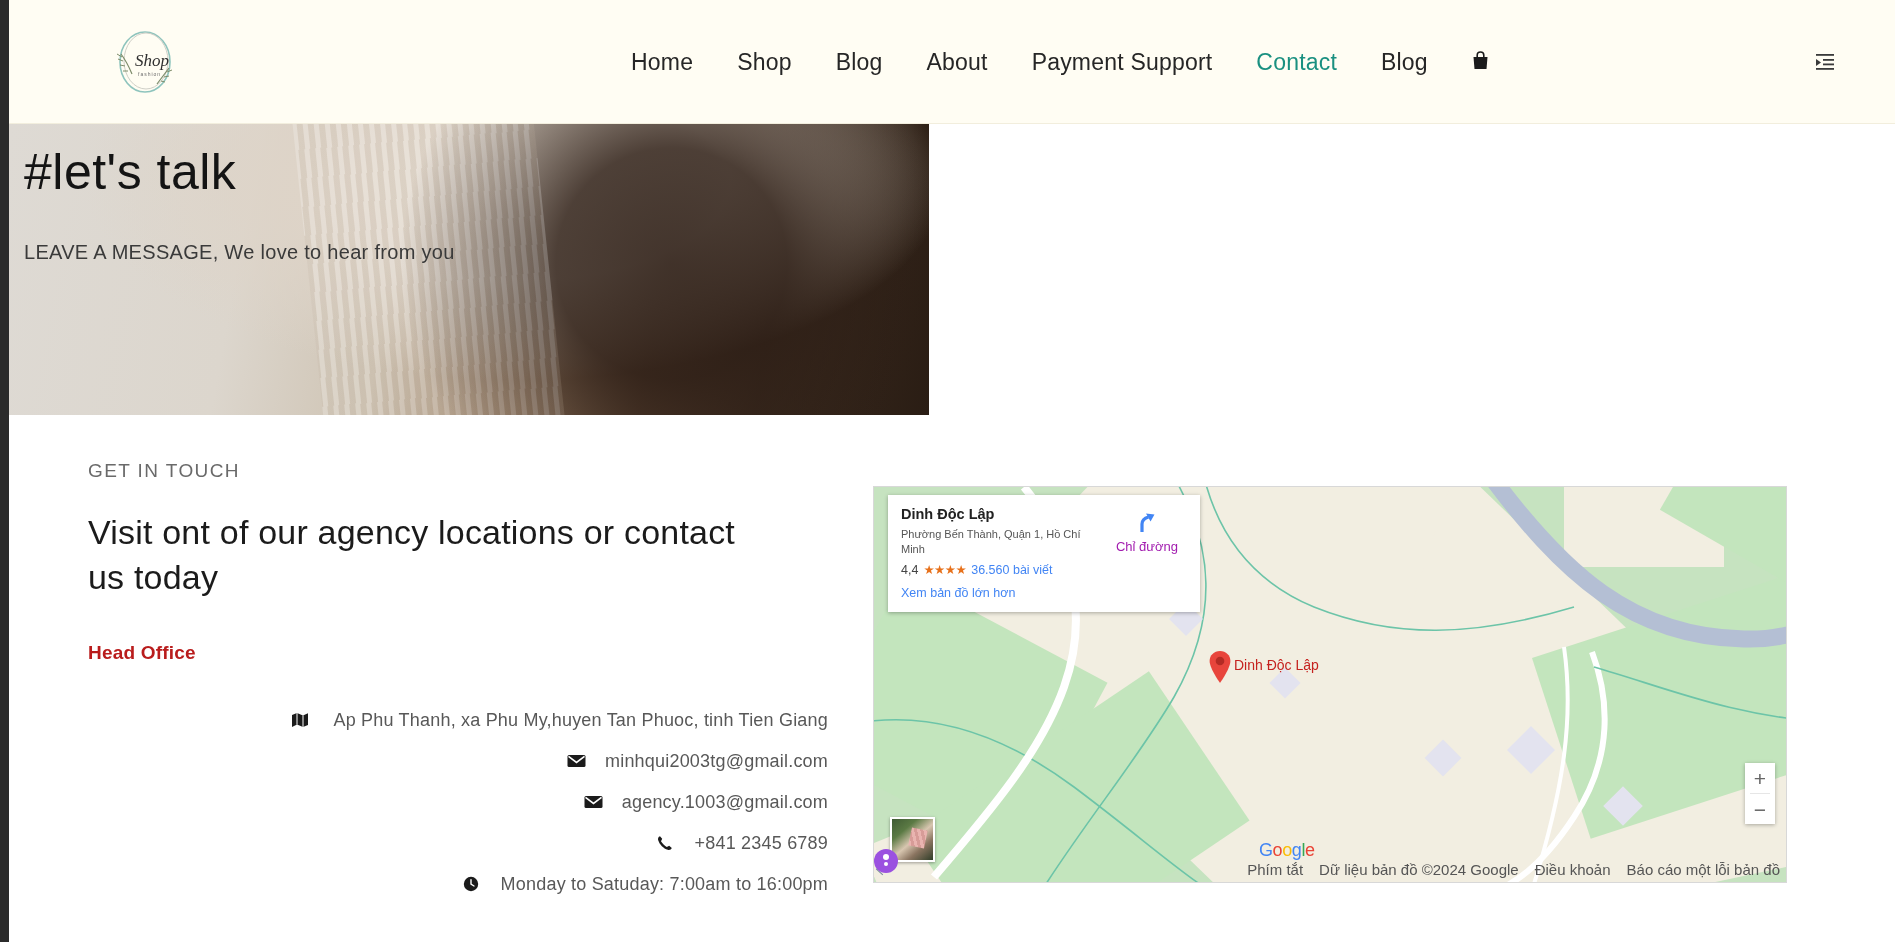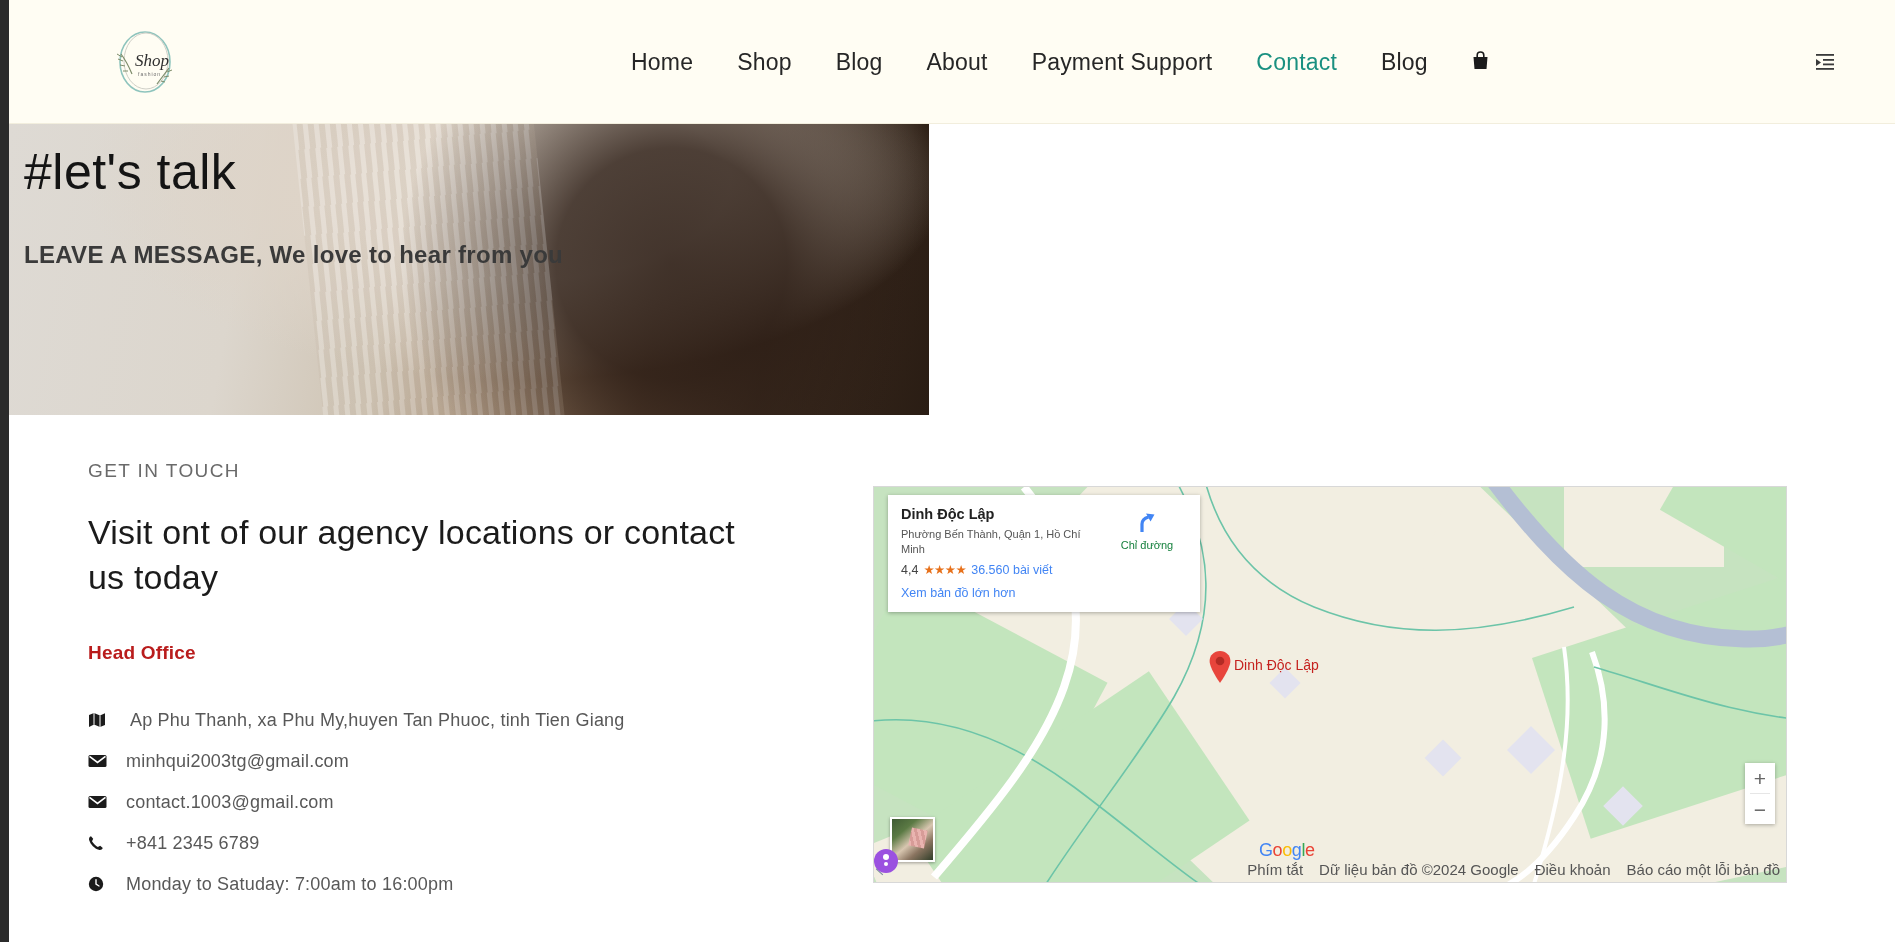--- a/index.html
+++ b/index.html
@@ -141,23 +141,23 @@
   }
   .hero-title {
     font-size: 50px;
     font-weight: 300;
     color: #141414;
     letter-spacing: .5px;
     line-height: 1.05;
   }
   .hero-sub {
     margin-top: 42px;
-    font-size: 24px;
+    font-size: 20px;
     color: #3a3a3a;
-    font-weight: 700;
+    font-weight: 400;
     letter-spacing: .3px;
     white-space: nowrap;
   }
 
   
   .main {
     position: absolute;
     left: 9px; top: 415px;
     width: 1890px;
     height: 527px;
@@ -198,20 +198,21 @@
 
   .contact-list {
     margin-top: 36px;
     list-style: none;
   }
   .contact-row {
     display: flex;
     align-items: center;
     height: 41px;
     gap: 0px;
+    justify-content: flex-end;
   }
   .c-icon {
     width: 38px;
     min-width: 38px;
     display: flex;
     align-items: center;
     color: #1b1b1b;
   }
   .c-text {
     font-size: 18px;
@@ -283,22 +284,22 @@
     cursor: pointer;
   }
   .mc-dir {
     position: absolute;
     right: 14px; top: 16px;
     width: 78px;
     text-align: center;
     cursor: pointer;
   }
   .mc-dir-label {
-    font-size: 11px;
-    color: #15803d;
+    font-size: 13px;
+    color: #a21caf;
     margin-top: 2px;
     text-align: center;
   }
 
   .marker {
     position: absolute;
     left: 334px; top: 163px;
     display: flex;
     align-items: flex-start;
     z-index: 7;
@@ -488,21 +489,21 @@
           <span class="c-text">minhqui2003tg@gmail.com</span>
         </li>
 
         <li class="contact-row">
           <span class="c-icon">
             <svg width="19" height="14" viewBox="0 0 19 14" aria-hidden="true">
               <rect x="0.5" y="1" width="18" height="12" rx="1.5" fill="#1b1b1b"></rect>
               <path d="M1.5 2.4 L9.5 8.4 L17.5 2.4" fill="none" stroke="#ffffff" stroke-width="1.6"></path>
             </svg>
           </span>
-          <span class="c-text">contact.1003@gmail.com</span>
+          <span class="c-text">agency.1003@gmail.com</span>
         </li>
 
         <li class="contact-row">
           <span class="c-icon">
             <svg width="16" height="16" viewBox="0 0 16 16" aria-hidden="true">
               <path d="M3 1.2 C1.4 1.8 0.6 3.4 1.2 5.2 C2.6 9.6 6.4 13.4 10.8 14.8 C12.6 15.4 14.2 14.6 14.8 13 L12.2 10.8 L9.8 12 C8 11 5 8 4 6.2 L5.2 3.8 Z" fill="#1b1b1b"></path>
             </svg>
           </span>
           <span class="c-text">+841 2345 6789</span>
         </li>

